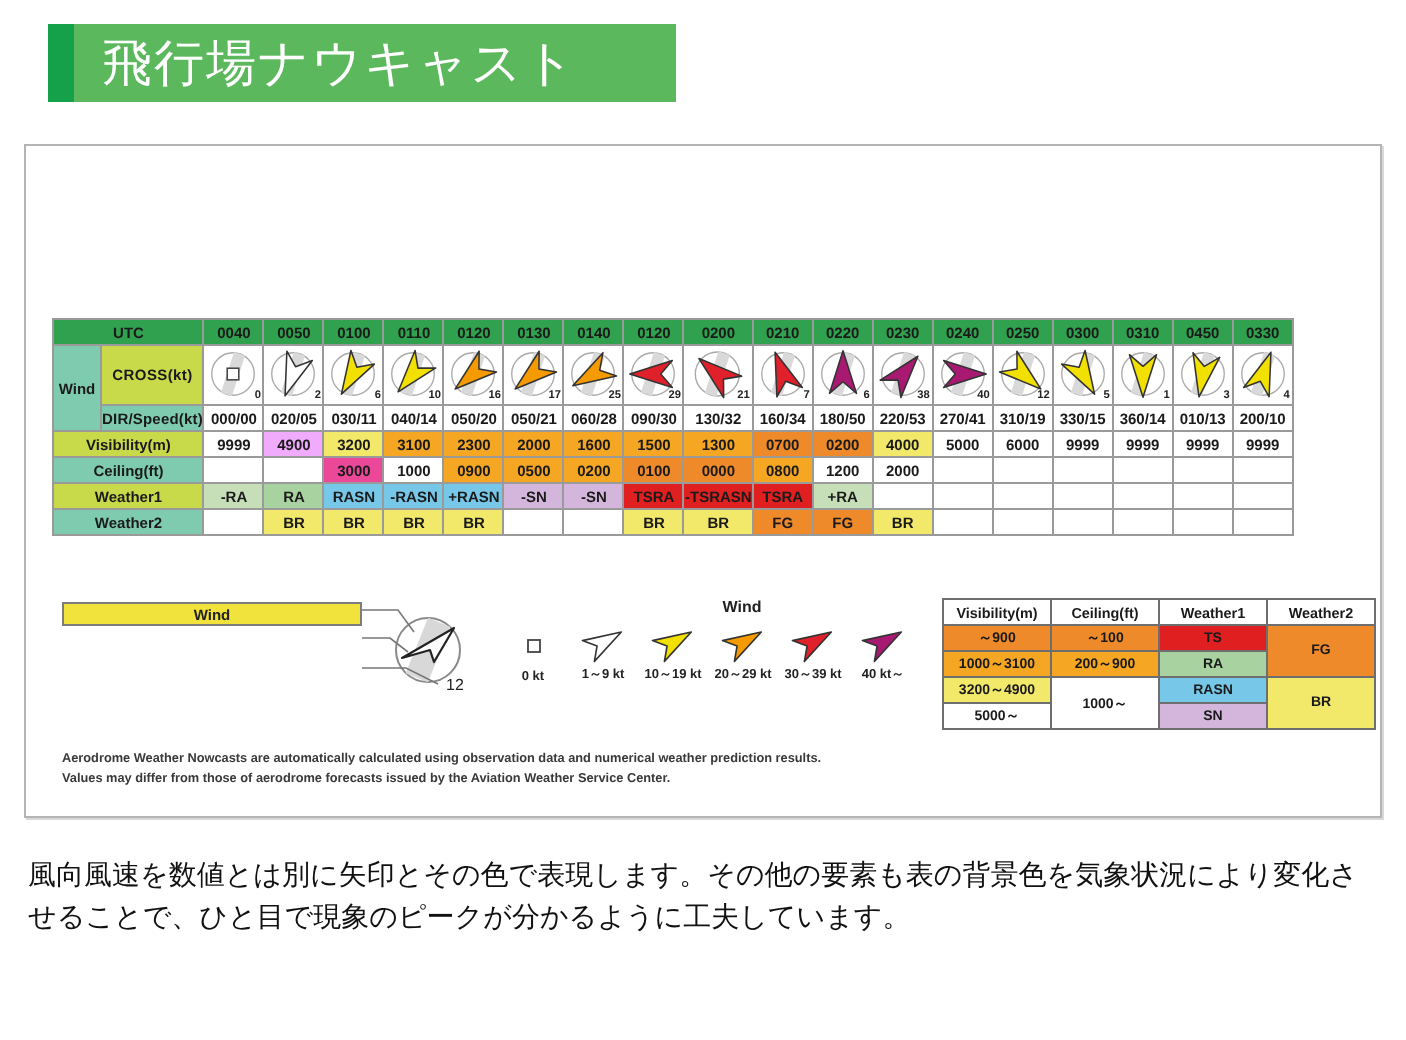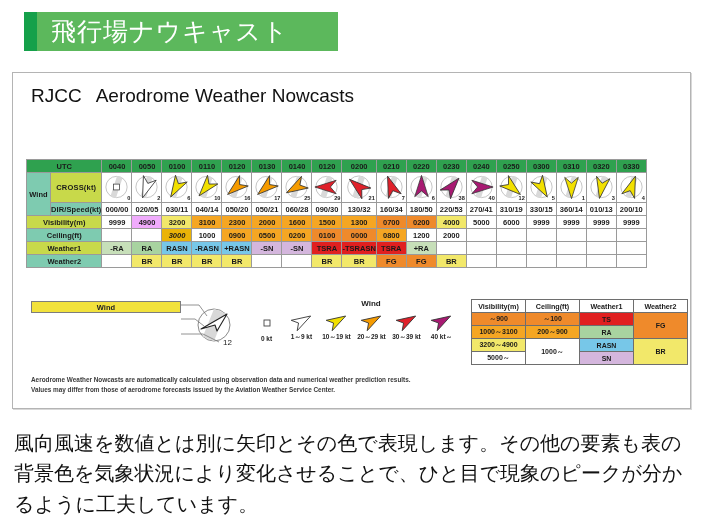--- a/index.html
+++ b/index.html
@@ -125,39 +125,36 @@
 
   .footnote {
     position: absolute; left: 18px; top: 302px;
     font-size: 6.4px; font-weight: bold; color: #3a3a3a; line-height: 1.55;
   }
 
   
   .desc {
     position: absolute; left: 14px; top: 428px;
     width: 678px;
-    font-size: 20px; line-height: 1.52; color: #111;
+    font-size: 14px; line-height: 1.52; color: #111;
     font-family: "DejaVu Sans", "Liberation Sans", sans-serif;
     letter-spacing: 0px;
   }
 </style>
 </head>
 <body>
 
 <div id="root">
 
   <div class="banner">
     <div class="banner-bar"></div>
     <div class="banner-title">飛行場ナウキャスト</div>
   </div>
 
   <div class="panel">
-    <div class="panel-head">
-      <span class="icao">RJCC</span><span>Aerodrome Weather Nowcasts</span>
-    </div>
 
     <table class="fc">
       <colgroup>
         <col class="col-lbl1">
           <col class="col-lbl2">
       <col class="col-data">
           <col class="col-data">
           <col class="col-data">
           <col class="col-data">
           <col class="col-data">
@@ -187,21 +184,21 @@
             <th class="utc-head">0140</th>
             <th class="utc-head">0120</th>
             <th class="utc-head">0200</th>
             <th class="utc-head">0210</th>
             <th class="utc-head">0220</th>
             <th class="utc-head">0230</th>
             <th class="utc-head">0240</th>
             <th class="utc-head">0250</th>
             <th class="utc-head">0300</th>
             <th class="utc-head">0310</th>
-            <th class="utc-head">0320</th>
+            <th class="utc-head">0450</th>
             <th class="utc-head">0330</th>
           </tr>
       </thead>
       <tbody id="tbody">
         <tr>
           <td class="rowlabel-teal" rowspan="2">Wind</td>
           <td class="sublabel-lime">CROSS(kt)</td>
         <td class="windcell">
               <svg class="wind-svg" viewBox="0 0 30 29">
                 <circle cx="15" cy="14" r="11" fill="#ffffff" stroke="#aaa" stroke-width="0.7"></circle>
@@ -420,21 +417,21 @@
             <td class="val" style="background: rgb(255, 255, 255);">6000</td>
             <td class="val" style="background: rgb(255, 255, 255);">9999</td>
             <td class="val" style="background: rgb(255, 255, 255);">9999</td>
             <td class="val" style="background: rgb(255, 255, 255);">9999</td>
             <td class="val" style="background: rgb(255, 255, 255);">9999</td>
           </tr>
         <tr>
           <td class="rowlabel-teal" colspan="2">Ceiling(ft)</td>
         <td class="val" style="background: rgb(255, 255, 255);"></td>
             <td class="val" style="background: rgb(255, 255, 255);"></td>
-            <td class="val" style="background: #eab308; font-style: italic;">3000</td>
+            <td class="val" style="background: #ec4899;">3000</td>
             <td class="val" style="background: rgb(255, 255, 255);">1000</td>
             <td class="val" style="background: rgb(245, 166, 35);">0900</td>
             <td class="val" style="background: rgb(245, 166, 35);">0500</td>
             <td class="val" style="background: rgb(245, 166, 35);">0200</td>
             <td class="val" style="background: rgb(239, 138, 43);">0100</td>
             <td class="val" style="background: rgb(239, 138, 43);">0000</td>
             <td class="val" style="background: rgb(245, 166, 35);">0800</td>
             <td class="val" style="background: rgb(255, 255, 255);">1200</td>
             <td class="val" style="background: rgb(255, 255, 255);">2000</td>
             <td class="val" style="background: rgb(255, 255, 255);"></td>

